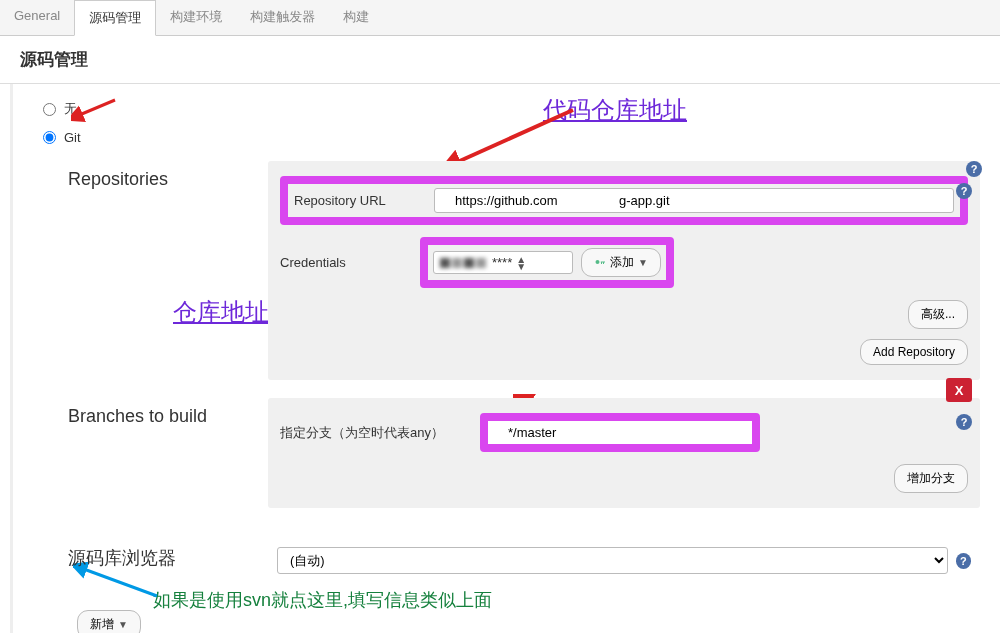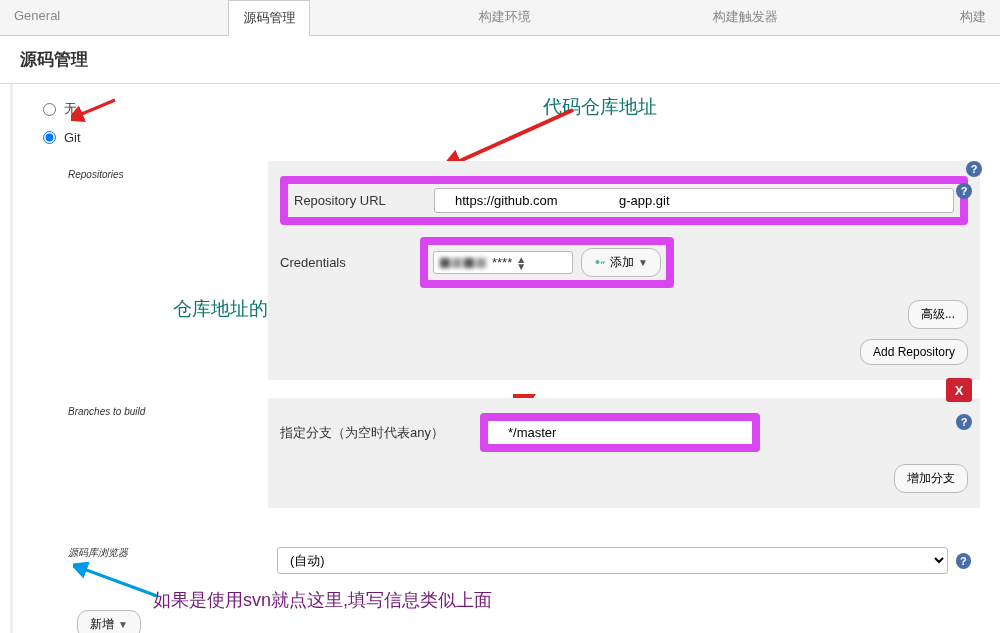--- a/index.html
+++ b/index.html
@@ -1,43 +1,43 @@
 <!DOCTYPE html>
 <html><head>
 <meta charset="utf-8">
 <style>
 * { box-sizing: border-box; margin: 0; padding: 0; }
 body { font-family: Arial, "Helvetica Neue", sans-serif; font-size: 13px; color: #333; background: #fff; width: 1000px; }
-.tabs { display: flex; border-bottom: 1px solid #ccc; background: #f5f5f5; justify-content: space-between; }
+.tabs { display: flex; border-bottom: 1px solid #ccc; background: #f5f5f5; }
 .tab { padding: 8px 14px; color: #888; cursor: pointer; }
 .tab.active { background: #fff; color: #333; border: 1px solid #ccc; border-bottom: 1px solid #fff; margin-bottom: -1px; }
 .section-header { font-size: 17px; font-weight: bold; padding: 12px 20px; border-bottom: 1px solid #ddd; }
 .section-body { padding: 10px 20px 10px 30px; border-left: 3px solid #eee; margin-left: 10px; }
 .radio-row { display: flex; align-items: center; padding: 6px 0; }
 .radio-row input[type=radio] { margin-right: 8px; }
 .radio-row label { font-size: 13px; }
 .sub-block { margin-left: 25px; margin-top: 10px; }
 .field-row { display: flex; align-items: flex-start; margin-bottom: 8px; }
-.field-label { width: 200px; padding-top: 8px; font-size: 10px; font-style: italic; }
+.field-label { width: 200px; padding-top: 8px; font-size: 18px; }
 .field-content { flex: 1; background: #f0f0f0; padding: 15px 12px; border-radius: 3px; position: relative; }
 .field-content.plain { background: none; padding: 9px; }
 .inner-row { display: flex; align-items: center; margin-bottom: 12px; }
 .inner-label { width: 140px; font-size: 13px; }
 .inner-label.wide { width: 200px; }
 .text-input { flex: 1; padding: 4px 20px; border: 1px solid #bbb; border-radius: 3px; font-size: 13px; background: #fff; }
 .select-full { width: 100%; padding: 4px 8px; border: 1px solid #bbb; border-radius: 3px; background: #fff; font-size: 13px; }
 .btn { padding: 5px 12px; border: 1px solid #bbb; border-radius: 11px; background: #f8f8f8; font-size: 12px; cursor: pointer; display: inline-flex; align-items: center; gap: 4px; }
 .btn-group-right { text-align: right; margin-top: 10px; }
 .btn-group-right .btn { margin-left: 6px; }
 .help-icon { width: 16px; height: 16px; border-radius: 50%; background: #4a6da7; color: #fff; display: inline-flex; align-items: center; justify-content: center; font-size: 11px; font-weight: bold; cursor: pointer; }
 .help-right { position: absolute; right: 8px; top: 10px; }
 .red-box { border: 8px solid #d946ef; border-radius: 4px; }
 .delete-x { position: absolute; right: 8px; top: -20px; width: 26px; height: 24px; background: #c23; color: #fff; display: flex; align-items: center; justify-content: center; font-weight: bold; border-radius: 3px; cursor: pointer; }
-.ann-red { color: #0f766e; font-size: 19px; font-weight: 500; position: absolute; pointer-events: none; }
-.ann-blue { color: #701a75; font-size: 18px; position: absolute; pointer-events: none; }
+.ann-red { color: #6d28d9; font-size: 24px; font-weight: 500; position: absolute; pointer-events: none; text-decoration: underline; }
+.ann-blue { color: #15803d; font-size: 18px; position: absolute; pointer-events: none; }
 .key-icon { display: inline-block; width: 12px; height: 12px; }
 .caret { font-size: 10px; color: #555; }
 .updown { font-size: 10px; line-height: 7px; color: #555; display: inline-flex; flex-direction: column; margin-left: 4px; }
 .rel { position: relative; }
 .cred-display { display: inline-flex; align-items: center; padding: 3px 6px; border: 1px solid #bbb; border-radius: 3px; background: #fff; min-width: 140px; }
 .blur-strip { display: flex; gap: 2px; filter: blur(2px); }
 .blur-block { width: 10px; height: 10px; background: #555; }
 .blur-block.l { background: #999; }
 svg.arrow { position: absolute; pointer-events: none; }
 </style>

